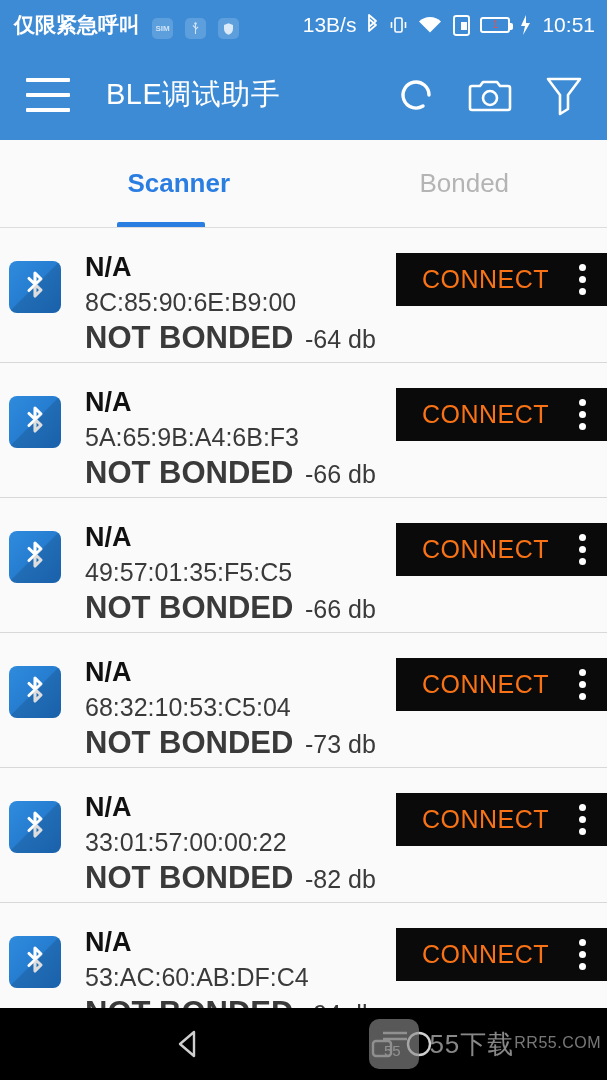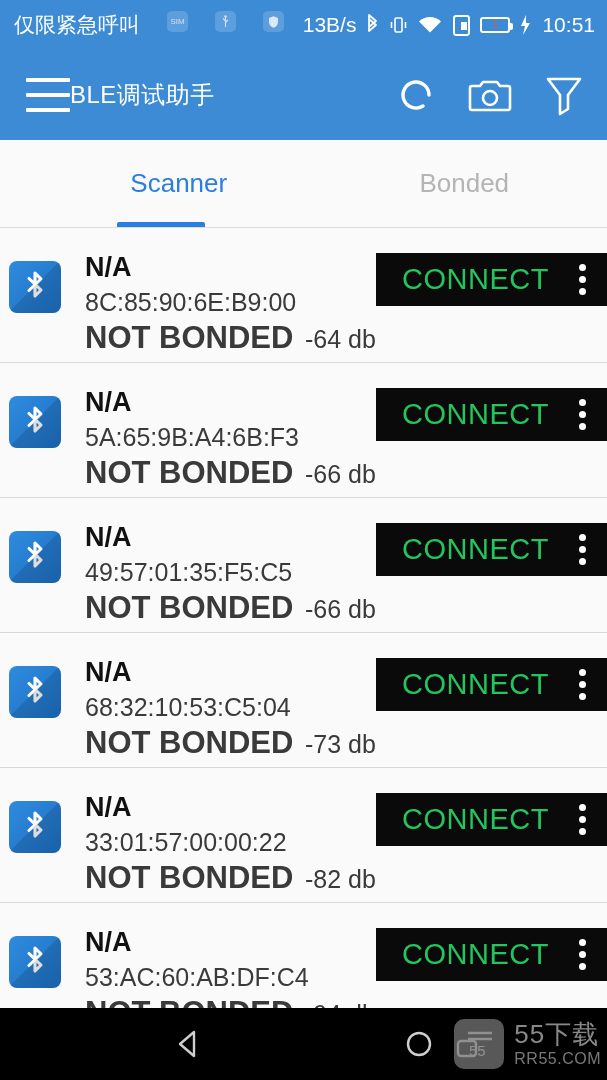--- a/index.html
+++ b/index.html
@@ -12,21 +12,21 @@
   }
 
   
   .statusbar{
     height:50px; width:607px;
     background:#3d8bd5;
     display:flex; align-items:center;
     padding:0 12px 0 14px;
     color:#fff;
   }
-  .sb-left{ display:flex; align-items:flex-start; gap:27px; flex:0 0 auto; }
+  .sb-left{ display:flex; align-items:flex-end; gap:12px; flex:0 0 auto;font-weight:bold; }
   .sb-carrier{ font-size:21px; letter-spacing:0px; white-space:nowrap; }
   .sb-badge{
     width:21px; height:21px; border-radius:5px;
     background:rgba(255,255,255,0.17);
     display:flex; align-items:center; justify-content:center;
     font-size:8px; color:#cfe3f7;
   }
   .sb-right{ margin-left:auto; display:flex; align-items:center; gap:9px; }
   .sb-rate{ font-size:21px; }
   .sb-ico{ display:flex; align-items:center; }
@@ -42,36 +42,36 @@
   .battery span{ font-size:10px; color:#e05252; line-height:1; }
 
   
   .appbar{
     height:90px; width:607px; background:#3d8bd5;
     display:flex; align-items:center; padding:0 20px 0 26px;
   }
   .hamburger{ width:44px; height:34px; display:flex; flex-direction:column; justify-content:space-between; cursor:pointer; }
   .hamburger i{ display:block; height:4px; background:#fff; border-radius:1px; }
   .app-title{
-    color:#fff; font-size:24px; white-space:nowrap;
+    color:#fff; font-size:29px; margin-left:36px; white-space:nowrap;
     letter-spacing:.5px;
   }
   .appbar-actions{ margin-left:auto; display:flex; align-items:center; gap:28px; }
   .act{ width:46px; height:46px; display:flex; align-items:center; justify-content:center; cursor:pointer; }
 
   
   .tabs{
     height:88px; width:607px; background:#fafafa;
     display:flex; border-bottom:1px solid #ddd; position:relative;
   }
   .tab{
     flex:1; display:flex; align-items:center; justify-content:center;
     font-size:26px; position:relative; cursor:pointer;
   }
-  .tab.active{ color:#2a7de1; font-weight:400;padding-left:36px; }
+  .tab.active{ color:#2a7de1; font-weight:700;padding-left:36px; }
   .tab.inactive{ color:#b4b4b4; }
   .tab.active:after{
     content:""; position:absolute; bottom:0; left:50%; transform:translateX(-50%);
     width:88px; height:5px; background:#2a7de1; border-radius:2px 2px 0 0;
   }
 
   
   .list{ width:607px; background:#fafafa; }
   .row{
     position:relative; height:135px; width:607px;
@@ -95,21 +95,21 @@
   .dev-bottom{ display:flex; align-items:baseline; line-height:36px; }
   .dev-bond{ font-size:31px; color:#3a3a3a; width:220px;font-weight:bold; }
   .dev-rssi{ font-size:25px; color:#3a3a3a; }
   .connect{
     position:absolute; right:0; top:25px;
     height:53px; background:#0a0a0a;
     display:flex; align-items:center;
     padding-left:26px; padding-right:8px;
     cursor:pointer;
   }
-  .connect .label{ color:#22c55e; font-size:29px; letter-spacing:.5px; }
+  .connect .label{ color:#f97316; font-size:25px; letter-spacing:.5px; }
   .dots{
     width:34px; height:44px; margin-left:16px;
     display:flex; flex-direction:column; align-items:center; justify-content:center; gap:5px;
     cursor:pointer;
   }
   .dots i{ width:7px; height:7px; border-radius:50%; background:#fff; display:block; }
 
   
   .navbar{
     position:absolute; left:0; bottom:0; width:607px; height:72px;
@@ -118,21 +118,21 @@
   .nav-btn{ width:90px; height:72px; display:flex; align-items:center; justify-content:center; cursor:pointer; }
   .nav-gap{ width:140px; }
   .watermark{
     position:absolute; right:6px; top:50%; transform:translateY(-50%);
     display:flex; align-items:center; gap:10px; opacity:.62;text-decoration:underline;
   }
   .wm-logo{
     width:50px; height:50px; border-radius:10px; background:#8e8e8e;
     position:relative;
   }
-  .wm-text{ display:flex; flex-direction:column; line-height:1; }
+  .wm-text{ display:flex; flex-direction:row; line-height:1; }
   .wm-t1{ font-size:26px; color:#dcdcdc; letter-spacing:1px; }
   .wm-t2{ font-size:16px; color:#c0c0c0; letter-spacing:.5px; margin-top:4px; }
 </style>
 </head>
 <body>
 
 <div class="statusbar">
   <div class="sb-left">
     <span class="sb-carrier">仅限紧急呼叫</span>
     <span class="sb-badge">SIM</span>

